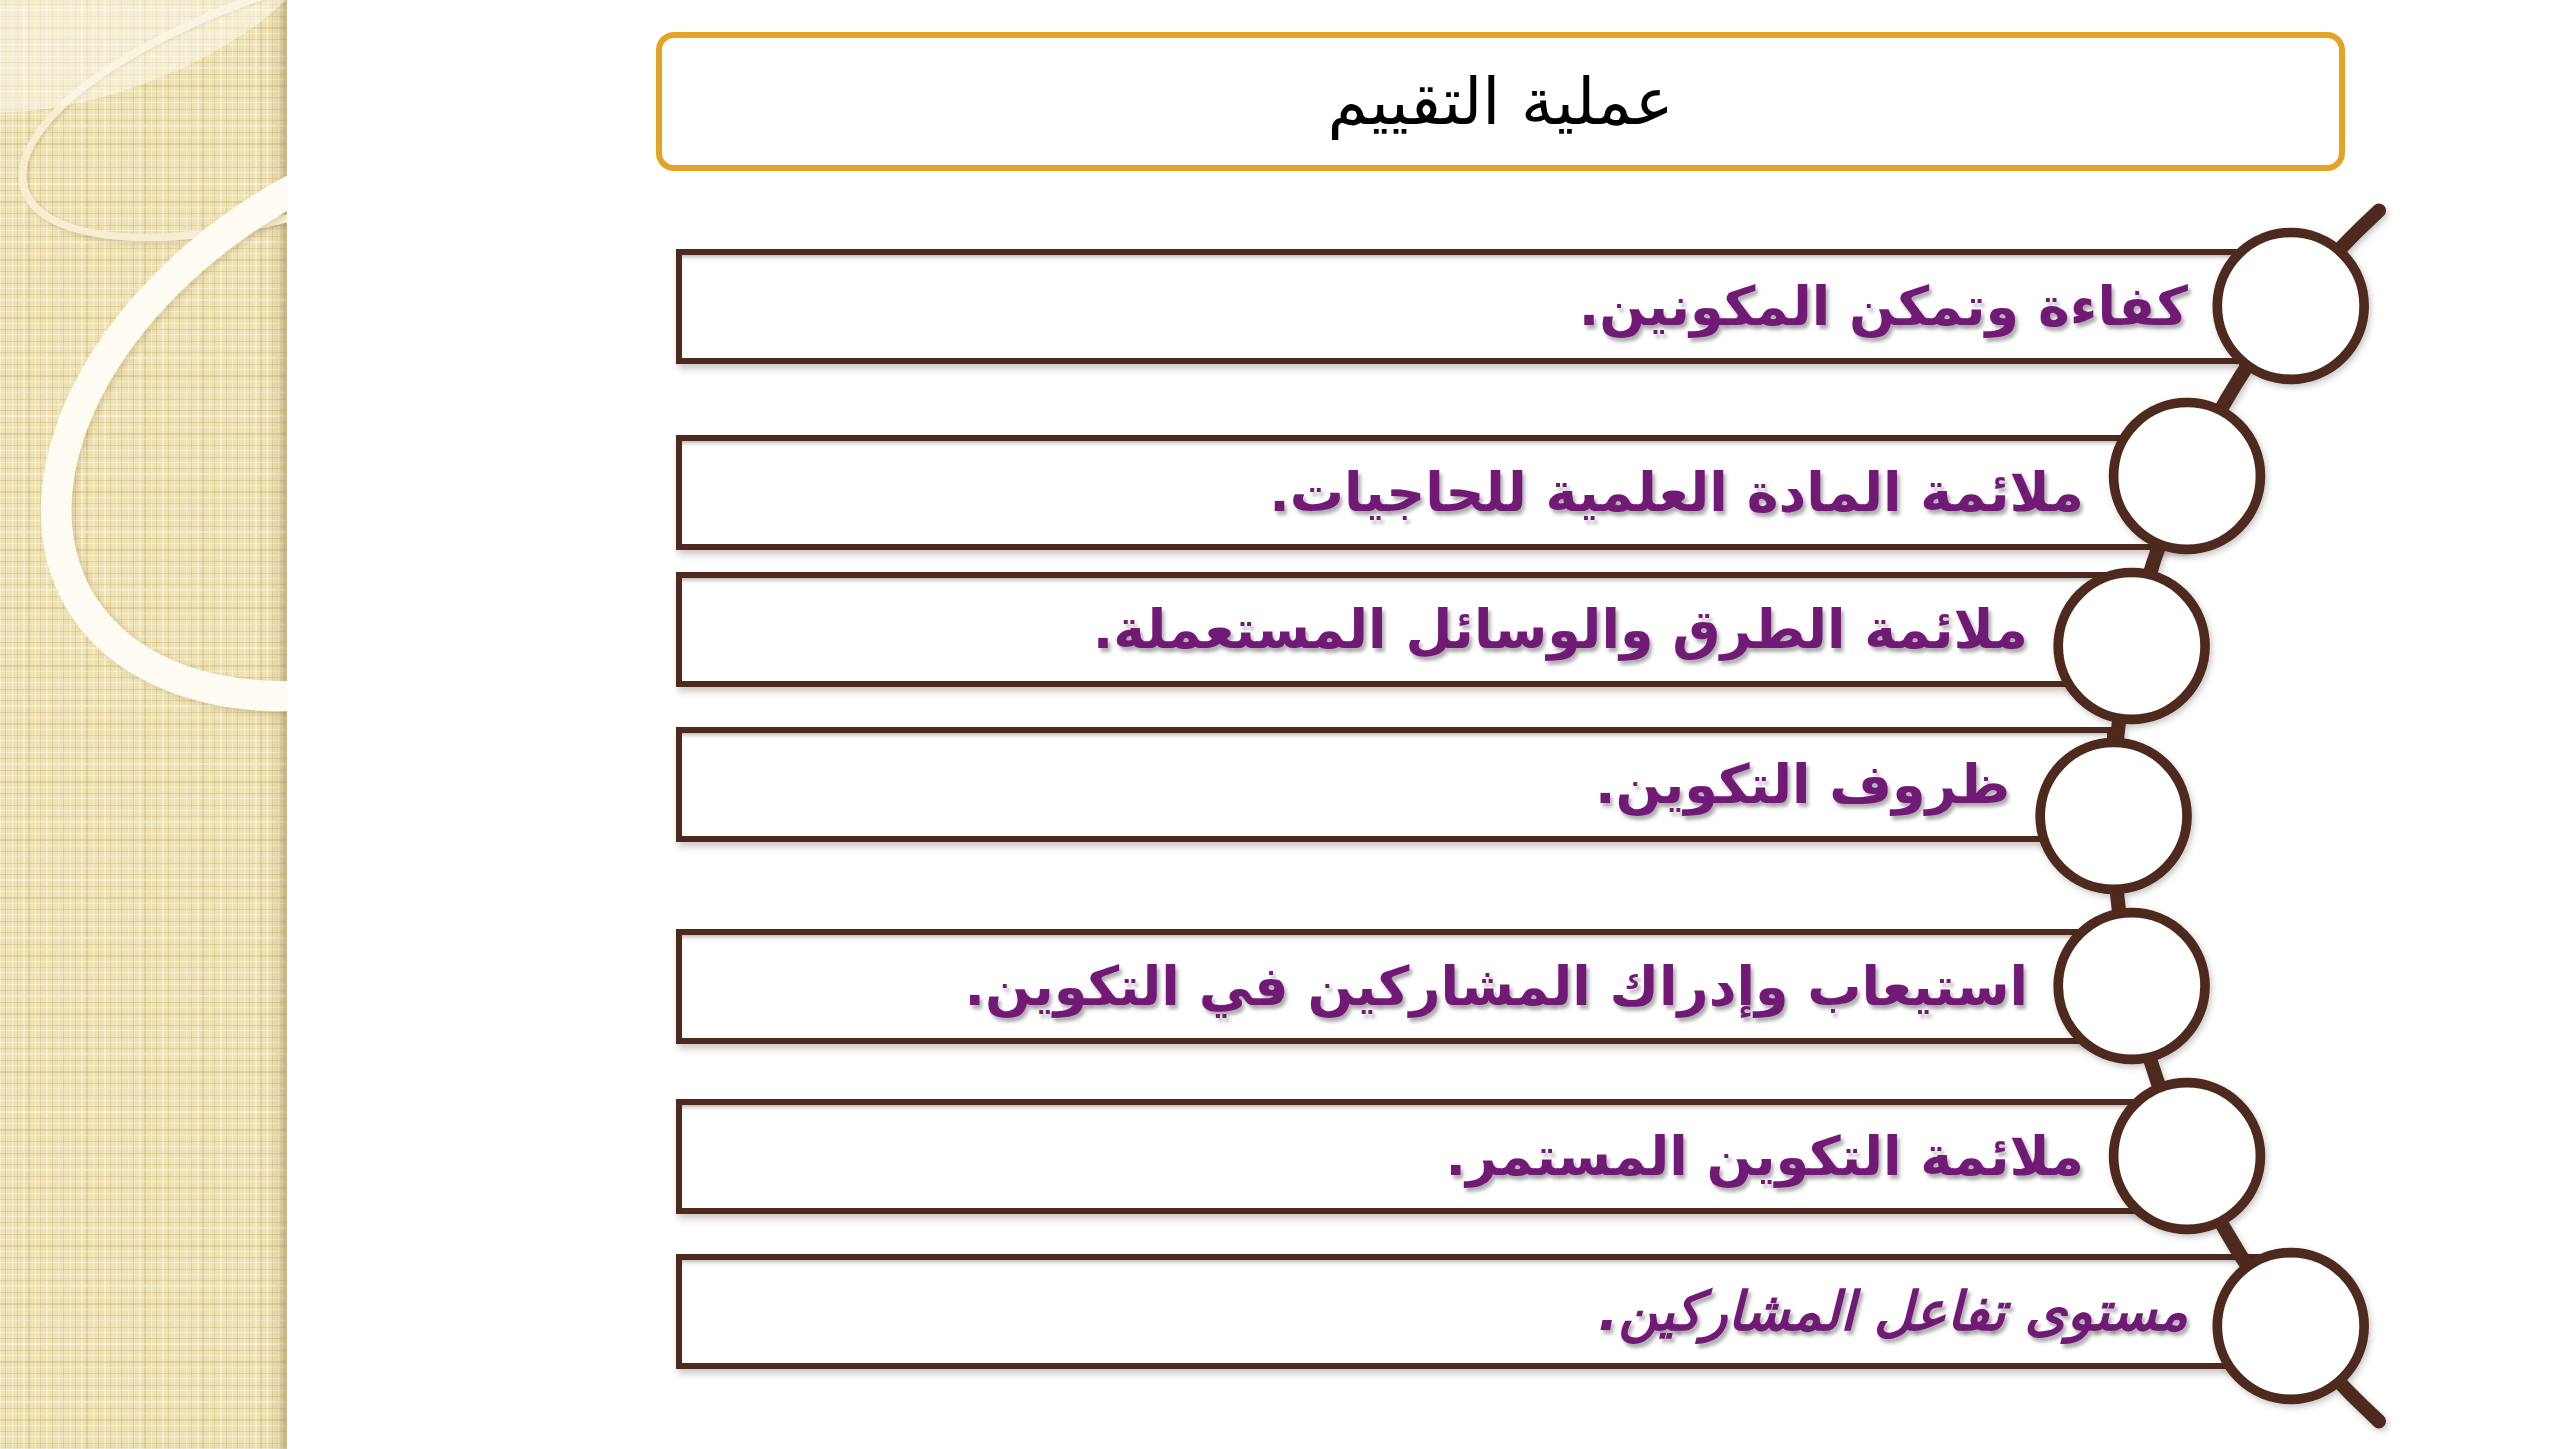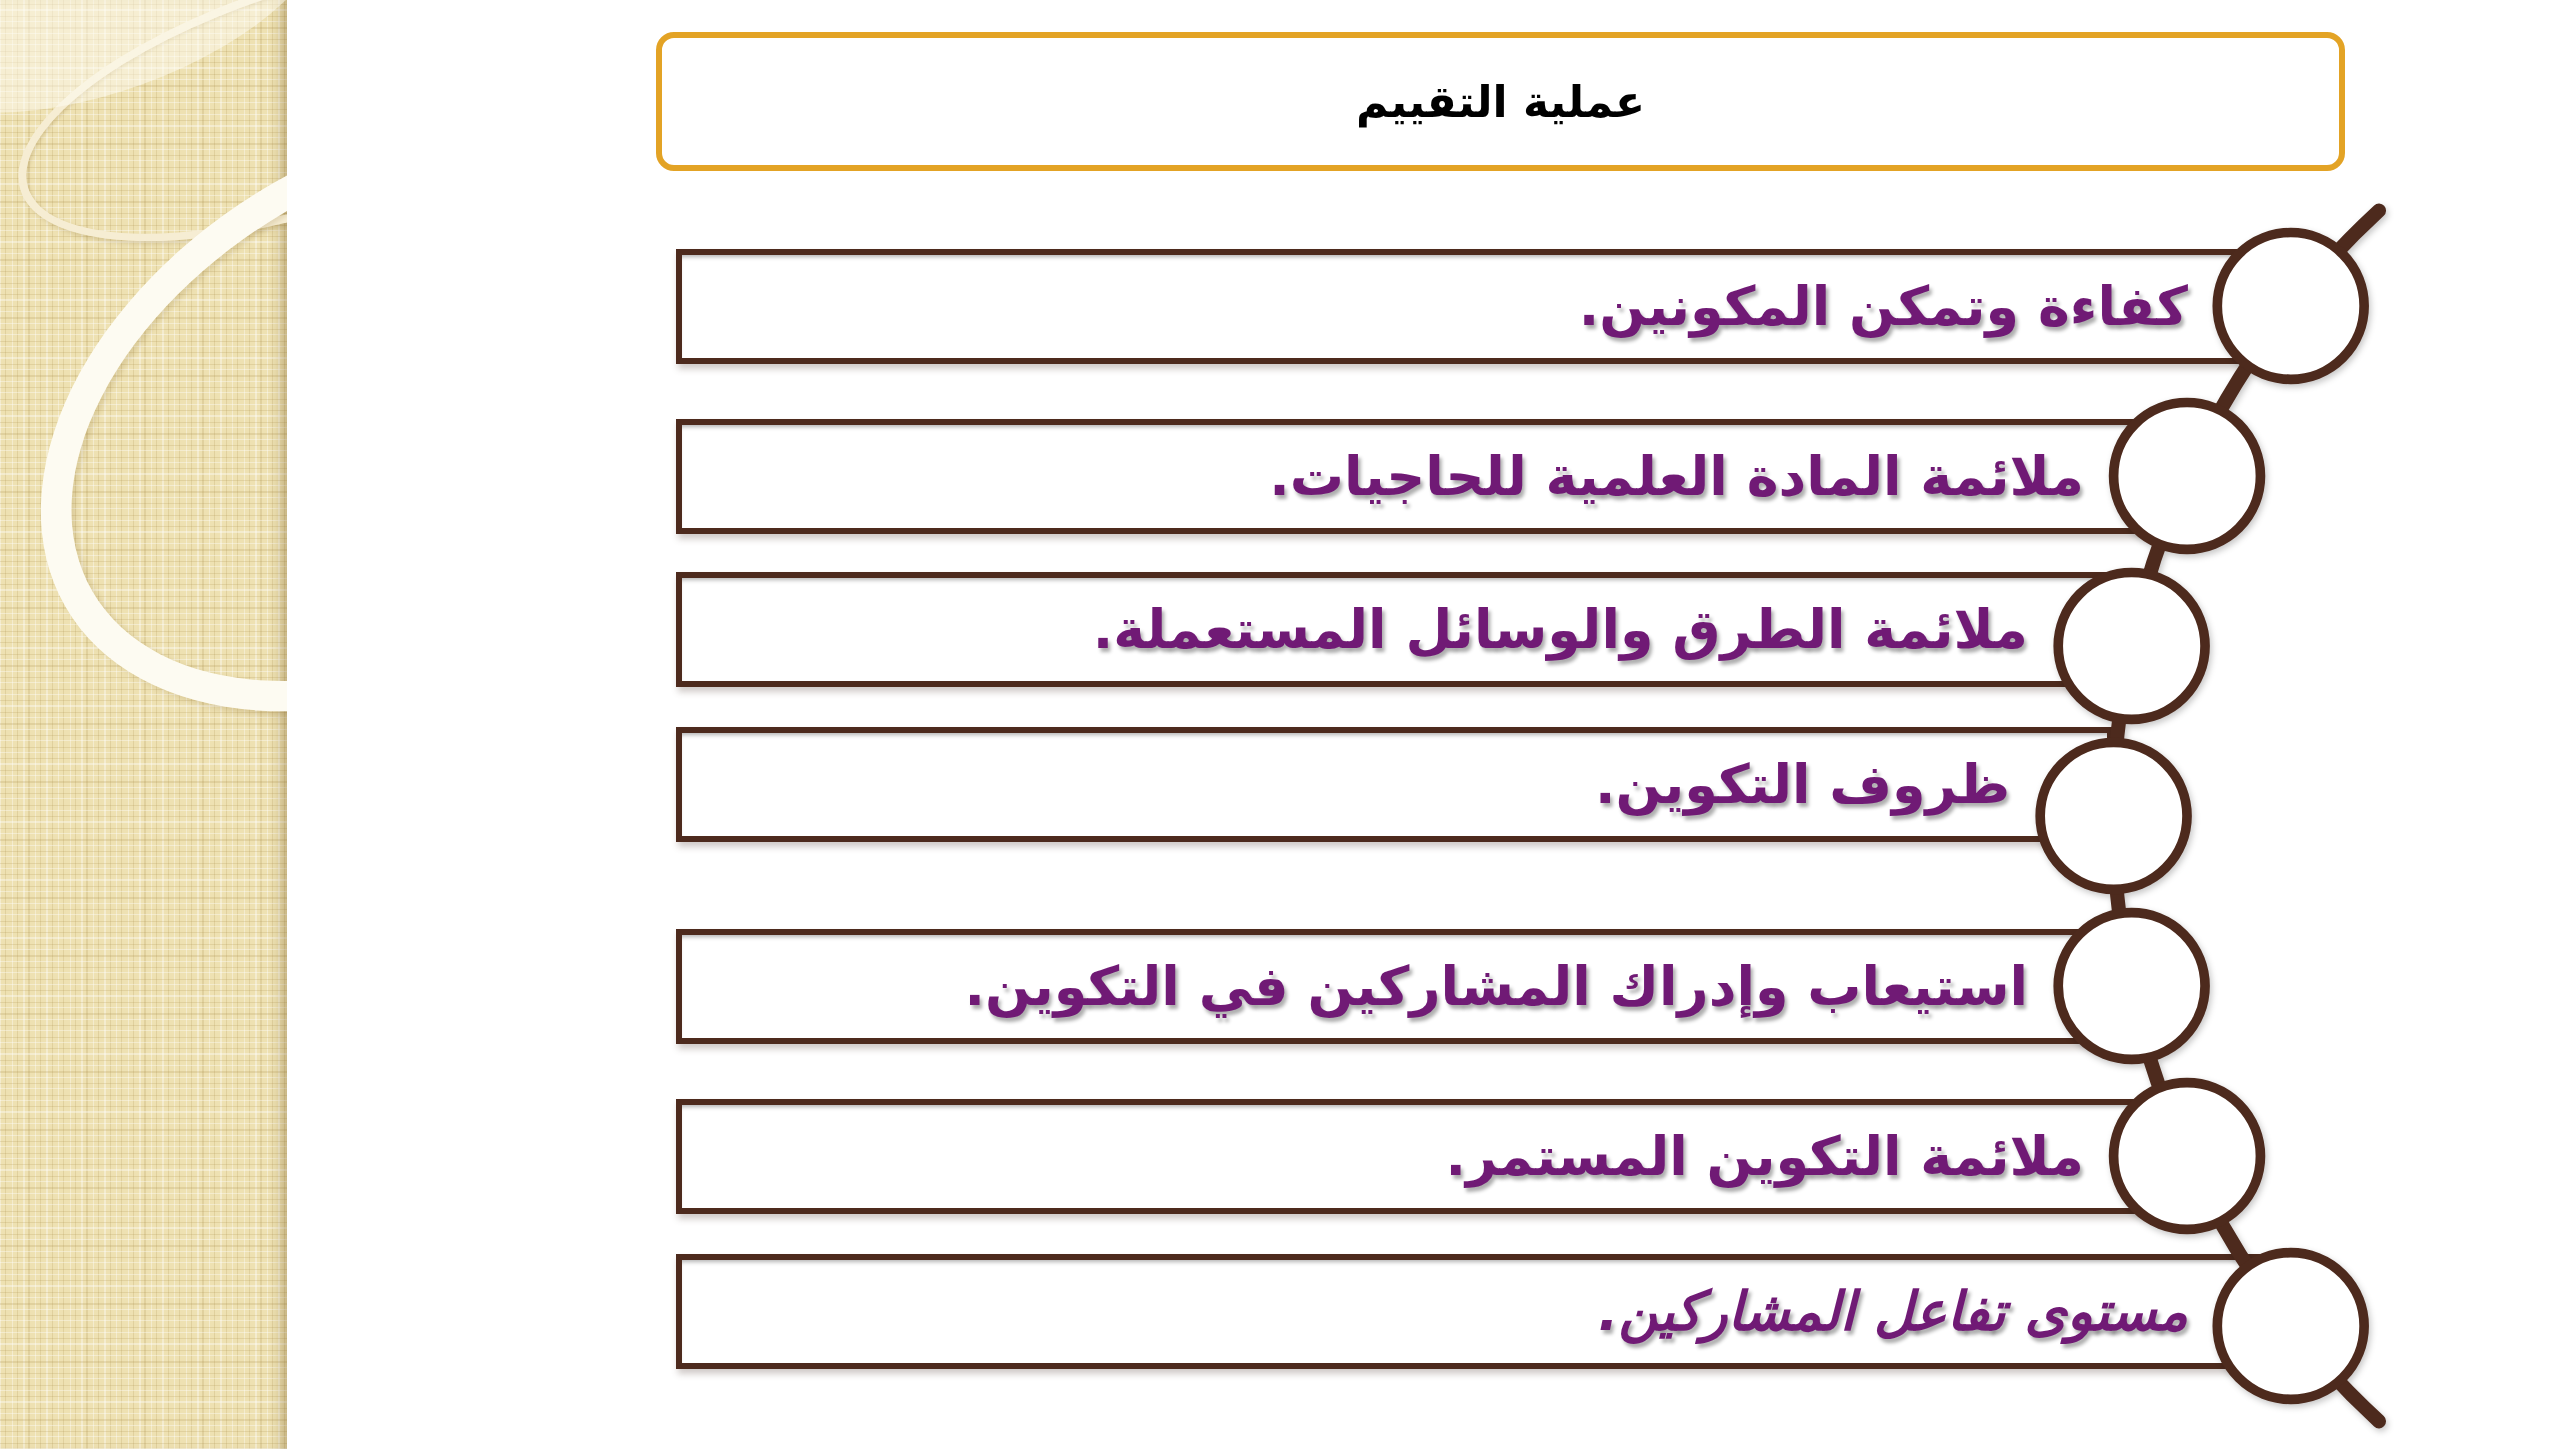--- a/index.html
+++ b/index.html
@@ -41,33 +41,33 @@
 
   
   .title-box{
     position:absolute;left:656px;top:32px;width:1689px;height:139px;
     box-sizing:border-box;
     border:6.4px solid #E3A325;border-radius:18px;
     background:#ffffff;
     display:flex;align-items:center;justify-content:center;
   }
   .title-text{
-    font-size:44px;font-weight:bold;color:#000000;
+    font-size:65px;font-weight:normal;color:#000000;
     direction:rtl;white-space:nowrap;line-height:1;
   }
 
   
   .bar{
     position:absolute;left:676px;height:115px;box-sizing:border-box;
     background:#ffffff;border:6.4px solid #4D2A1D;
     display:flex;align-items:center;justify-content:flex-end;
     box-shadow:1.9px 5.2px 6.4px rgba(90,70,60,.28), inset 0 4.5px 4.5px -2.6px rgba(0,0,0,.30);
   }
   .bar:nth-of-type(1){top:249px;width:1615px;}
-  .bar:nth-of-type(2){top:419px;width:1511px;padding-left:8px;}
+  .bar:nth-of-type(2){top:435px;width:1511px;padding-left:8px;}
   .bar:nth-of-type(3){top:572px;width:1455px;}
   .bar:nth-of-type(4){top:727px;width:1437px;}
   .bar:nth-of-type(5){top:929px;width:1455px;padding-left:24px;}
   .bar:nth-of-type(6){top:1099px;width:1511px;}
   .bar:nth-of-type(7){top:1254px;width:1615px;font-style:italic;}
   .bar-text{
     direction:rtl;text-align:right;
     padding:0 97px 0 39px;
     font-size:54px;font-weight:bold;color:#701a75;
     line-height:1.1;white-space:nowrap;

